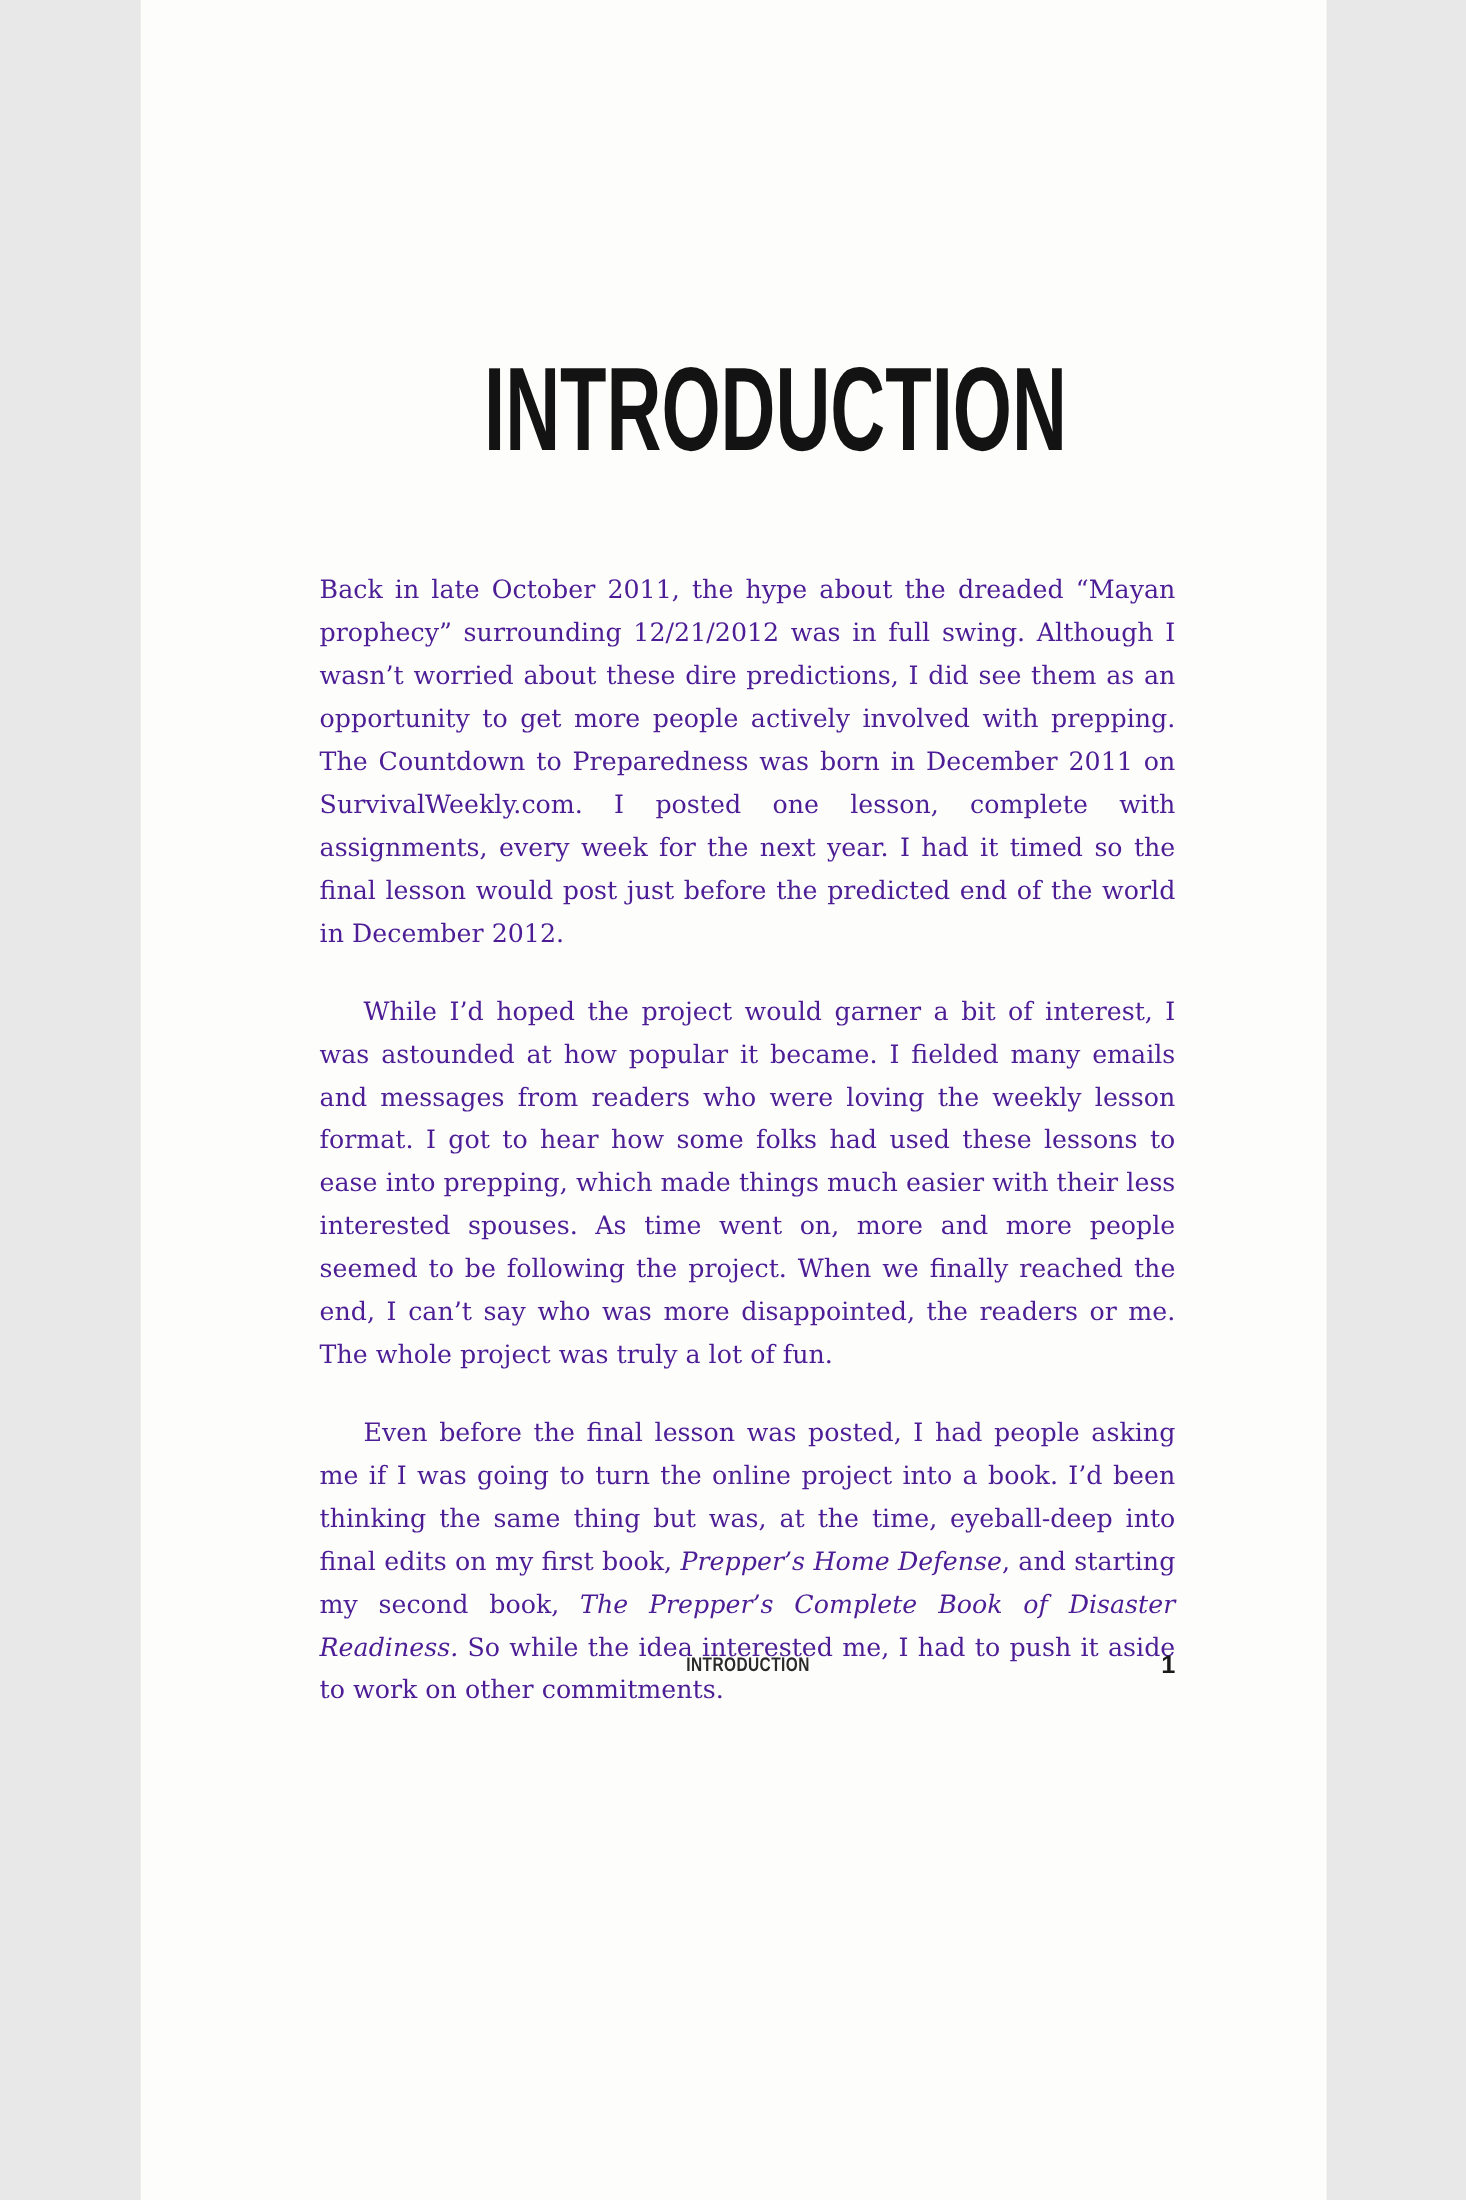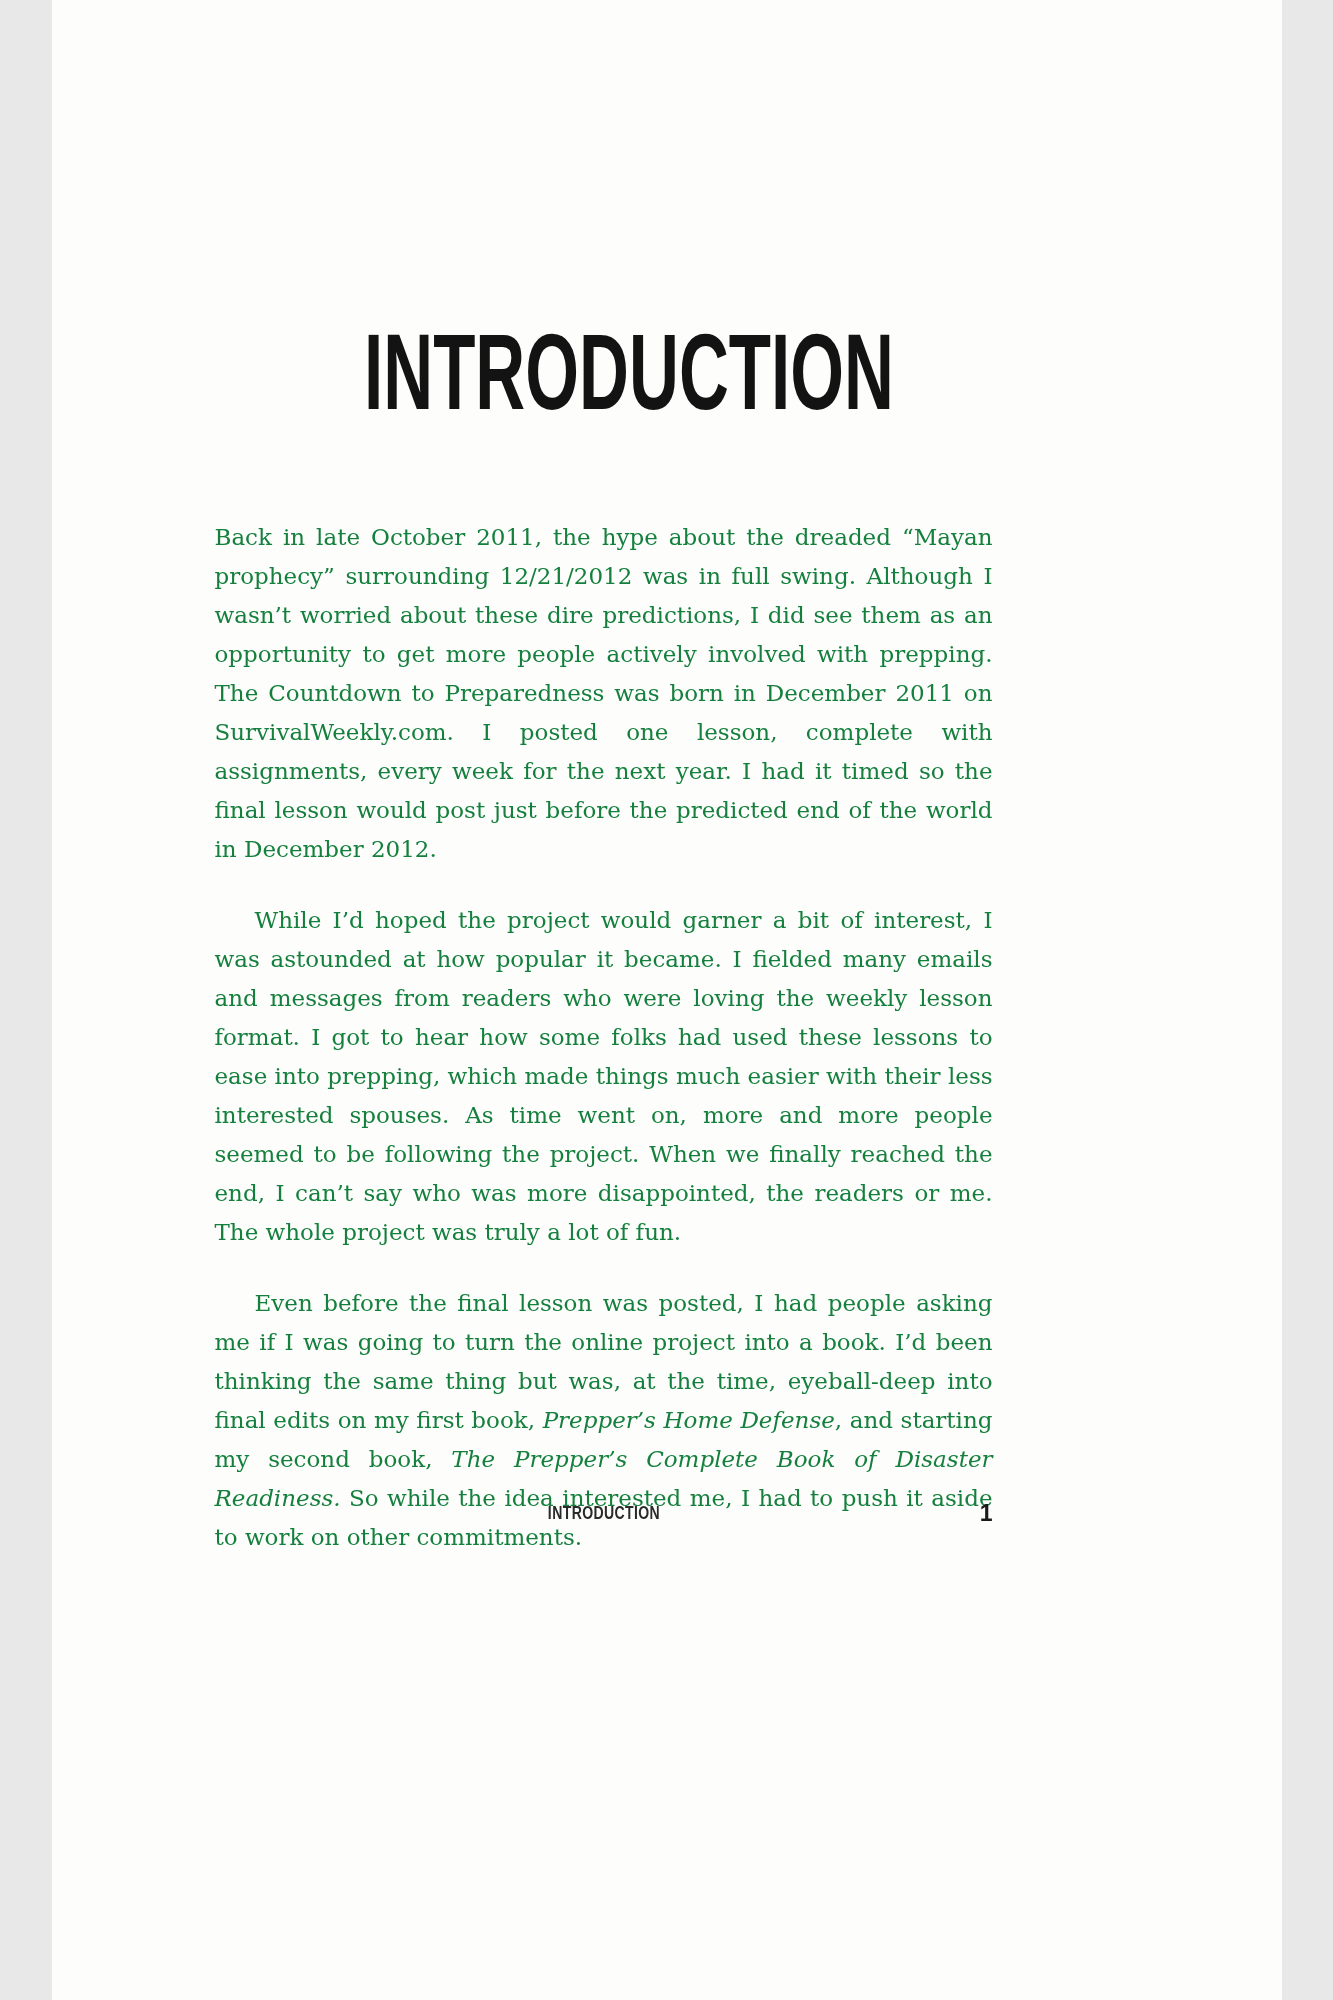--- a/index.html
+++ b/index.html
@@ -2,21 +2,21 @@
 <html><head>
 <meta charset="utf-8">
 <style>
   html, body {
     margin: 0;
     padding: 0;
     background: #e8e8e8;
   }
   .page {
     position: relative;
-    width: 1230px;
+    width: 1078px;
     height: 2000px;
     margin: 0 auto;
     background: #fdfdfc;
     overflow: hidden;
     font-family: "DejaVu Serif", serif;
     color: #1e1e1e;
   }
   .content {
     position: absolute;
     left: 163px;
@@ -38,21 +38,21 @@
     display: inline-block;
     transform: scaleX(0.64);
     transform-origin: 50% 50%;
     letter-spacing: 0px;
   }
   .body-text {
     margin-top: 92px;
     font-size: 23px;
     line-height: 39px;
     text-align: justify;
-    color: #15803d;
+    color: #4c1d95;
   }
   .para {
     margin: 0;
     padding: 0;
   }
   .para.indent {
     text-indent: 40px;
     margin-top: 32px;
   }
   .para em {

